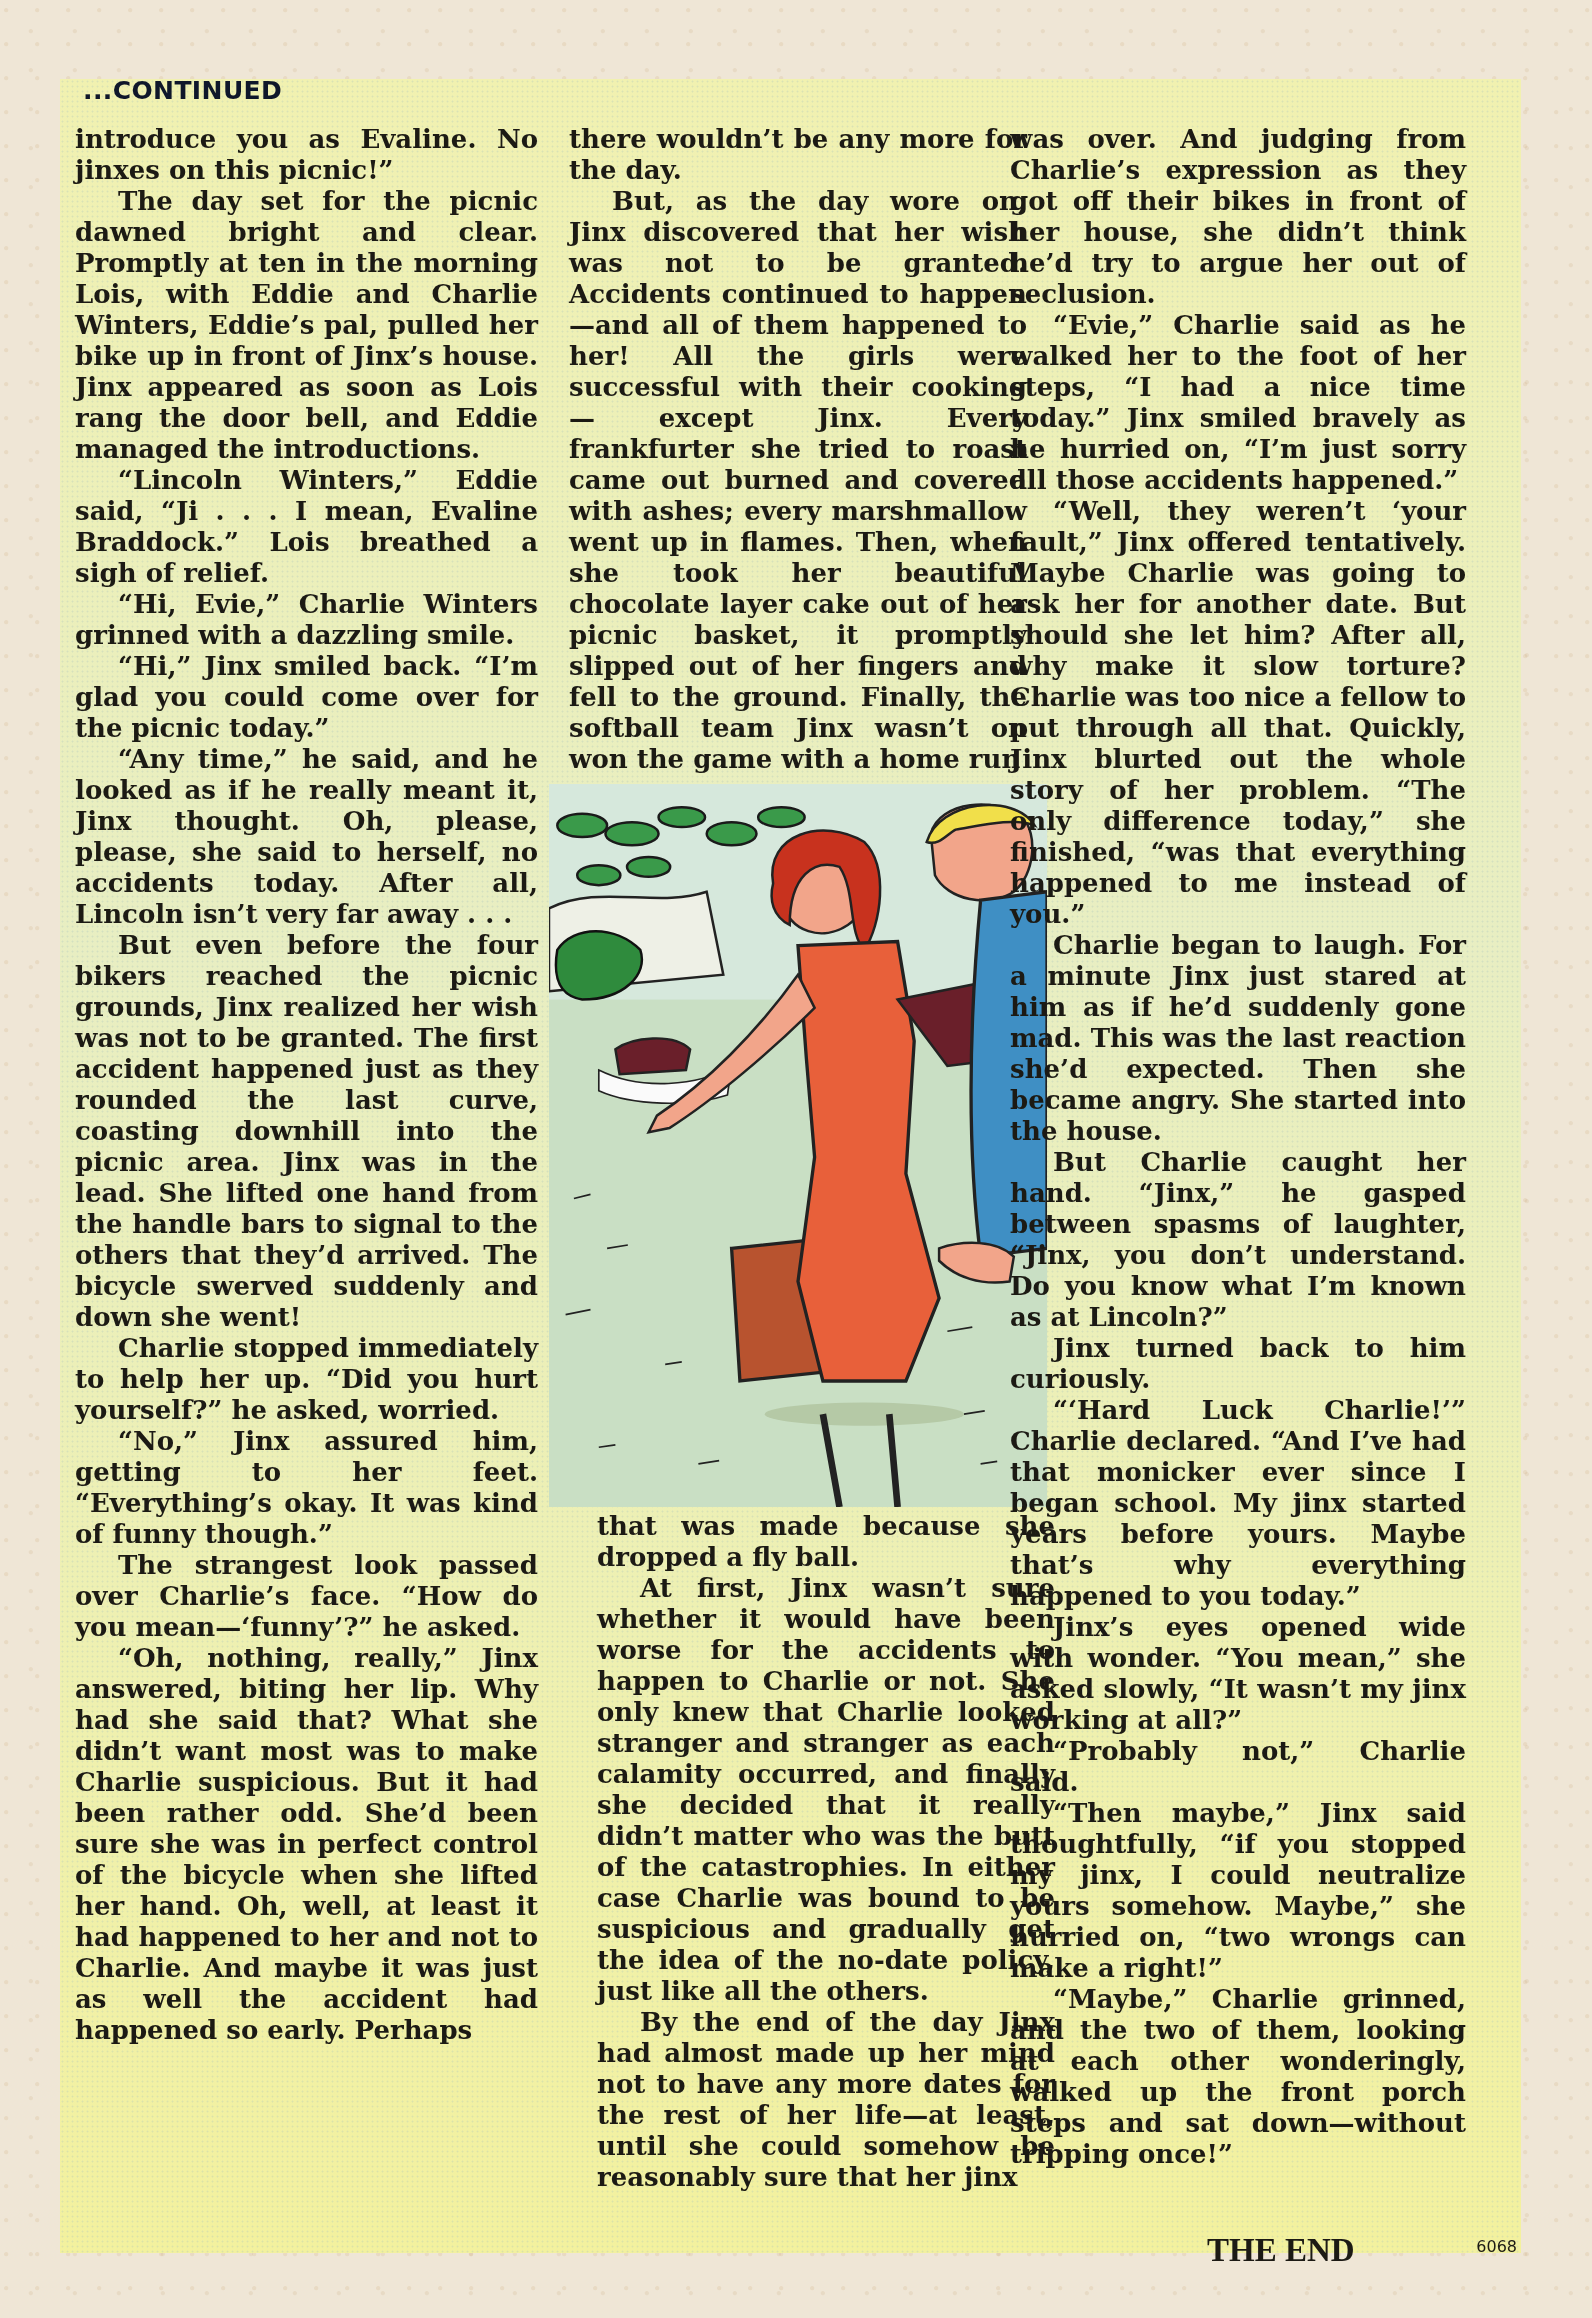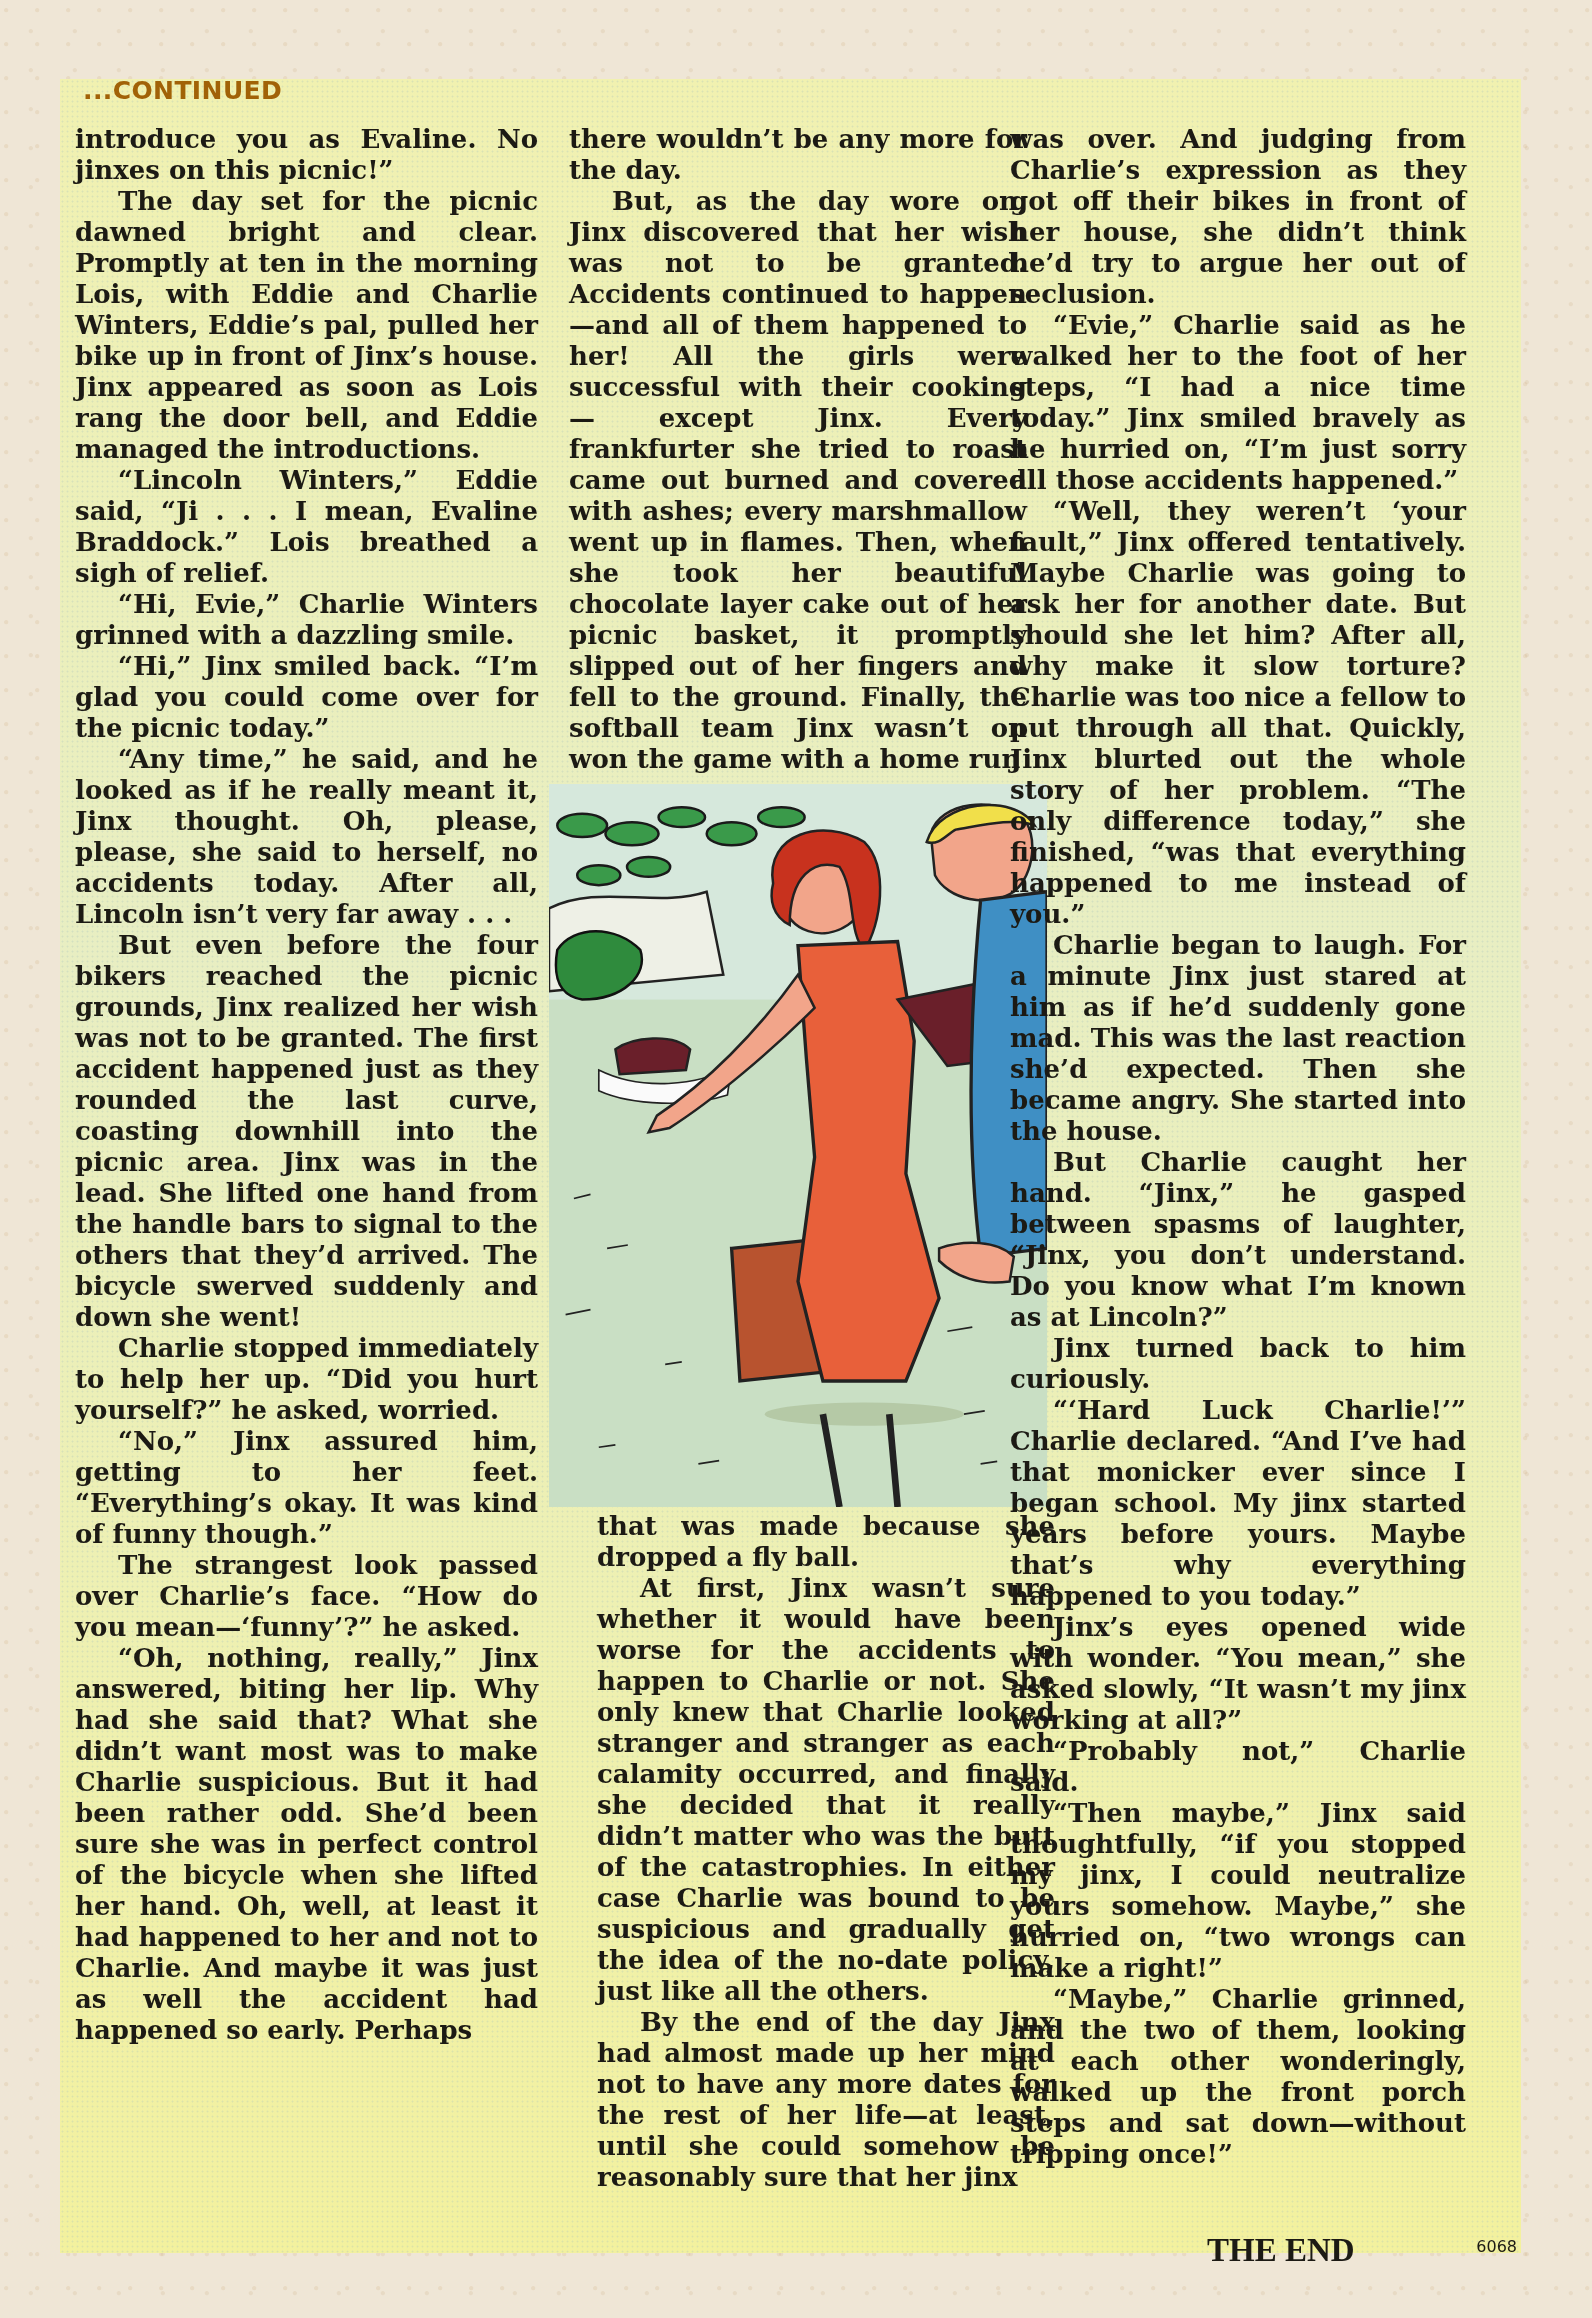--- a/index.html
+++ b/index.html
@@ -17,21 +17,21 @@
     position:absolute; left:60px; top:79px; width:1461px; height:2174px;
     background:#eef0b4;
     background-image:
       radial-gradient(rgba(160,190,190,0.28) 0.8px, transparent 1.2px),
       linear-gradient(180deg, #f1f1b0 0%, #e8eec2 40%, #eef0b2 70%, #f3f19e 100%);
     background-size:5px 5px, 100% 100%;
   }
   .continued {
     position:absolute; left:83px; top:76px;
     font-family:"DejaVu Sans", sans-serif; font-weight:bold; font-size:25px;
-    letter-spacing:0.4px; color:#a16207;
+    letter-spacing:0.4px; color:#0f172a;
   }
   .col {
     position:absolute; top:124px;
     font-size:26px; line-height:31px;
     text-align:justify; hyphens:none;
     font-weight:bold;
   }
   .col p { margin:0; text-indent:0; }
   .col p.ind { text-indent:43px; }
   .col1 { left:75px;  width:463px; }

